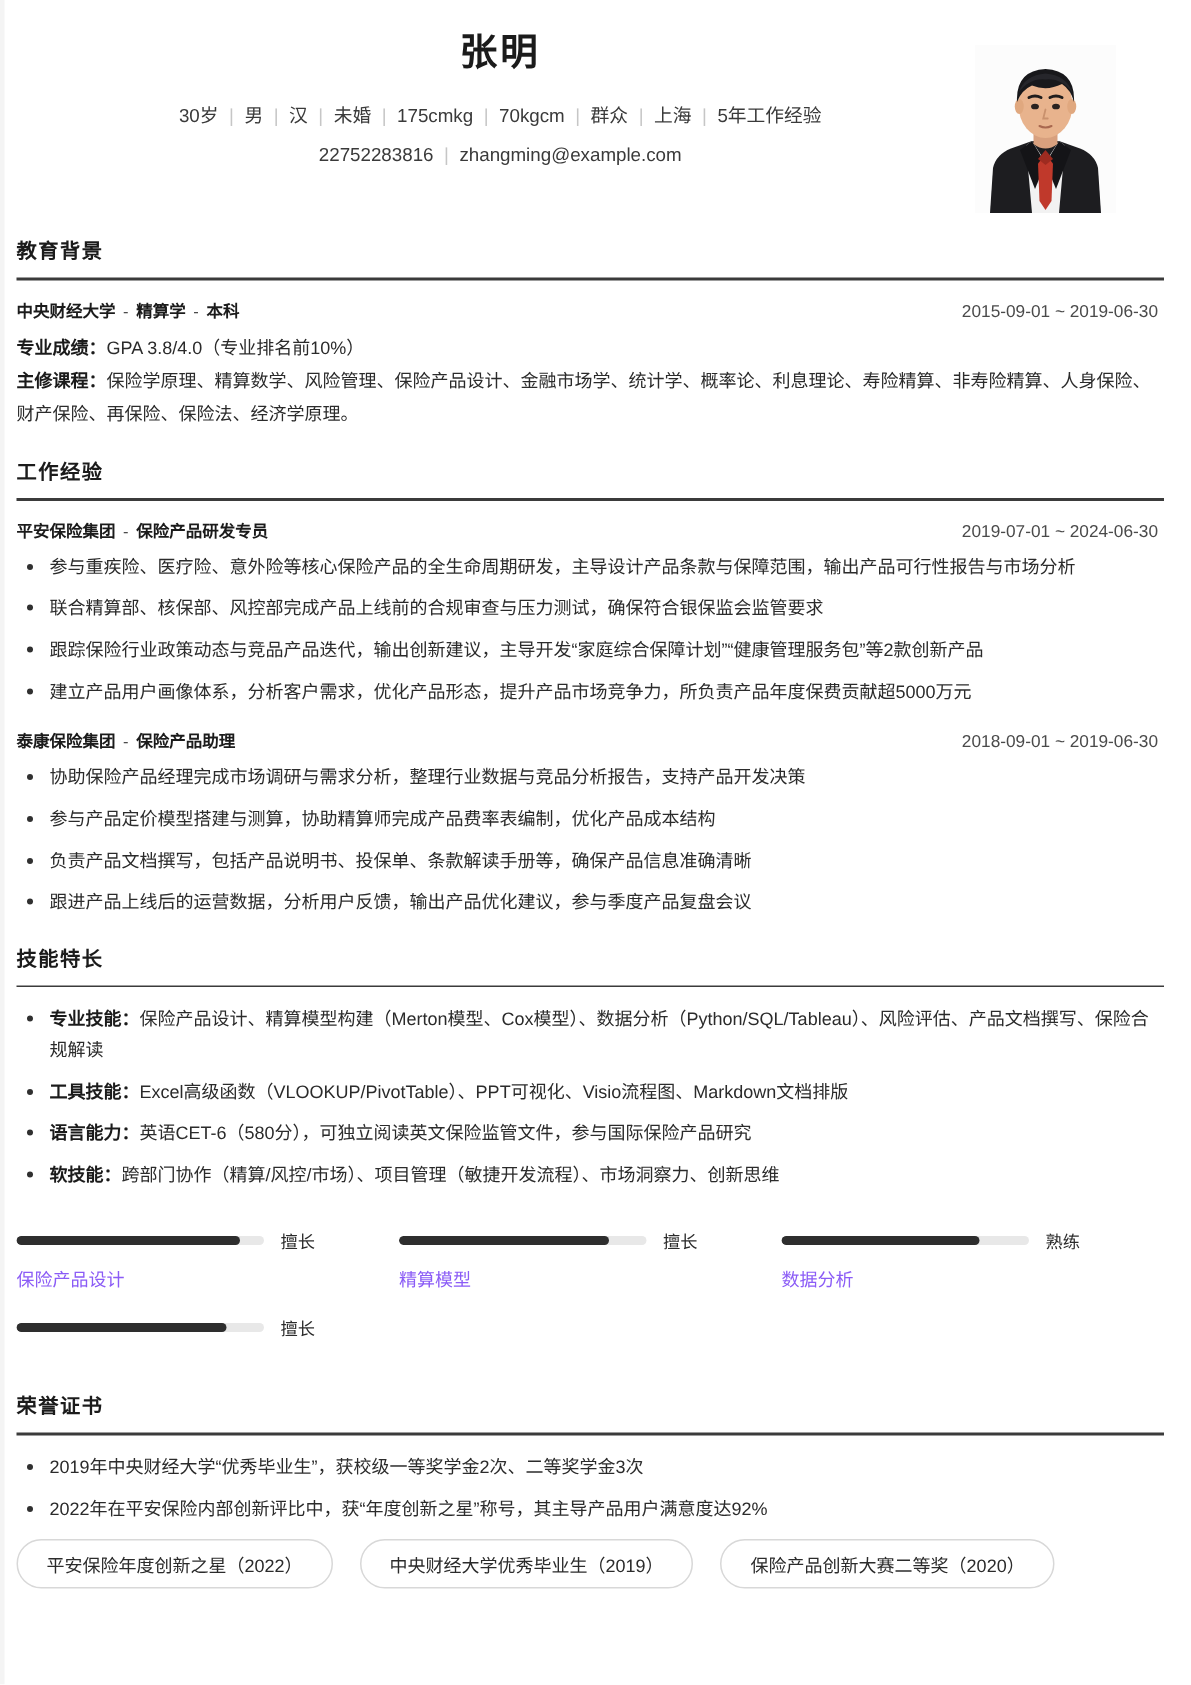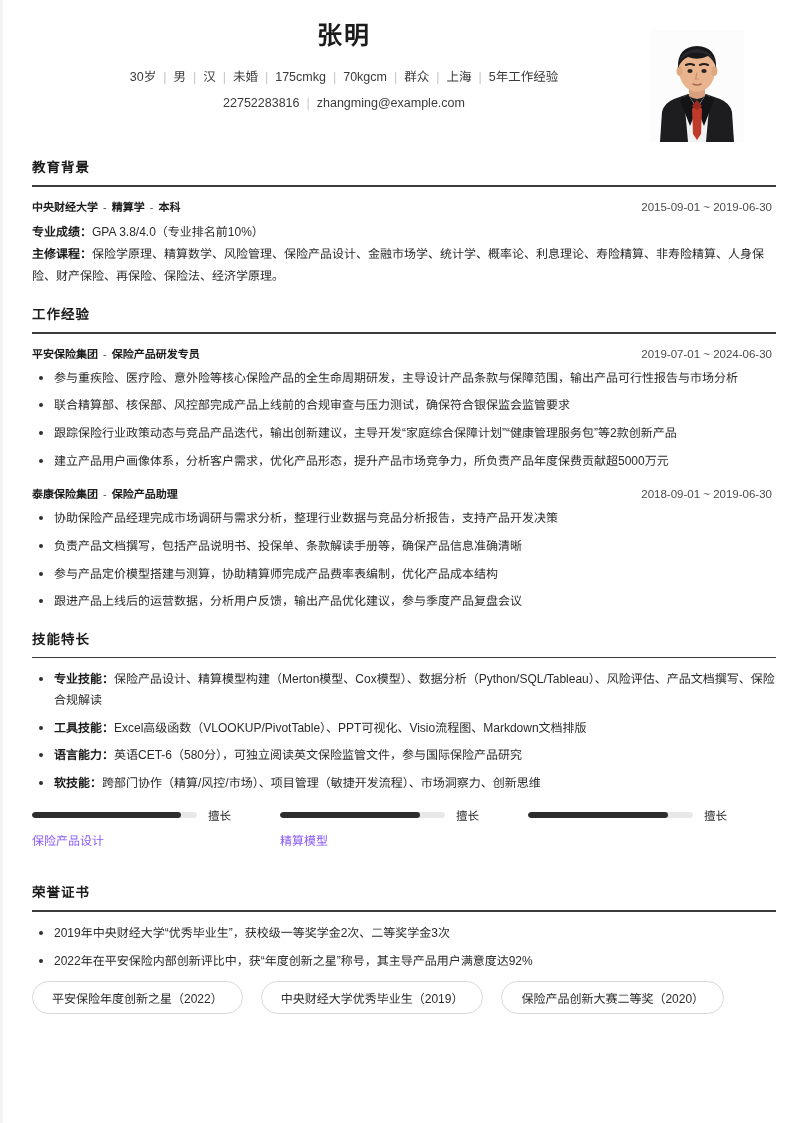--- a/index.html
+++ b/index.html
@@ -15,21 +15,21 @@
     color: #24292e;
     font-size: 12px;
     overflow: hidden;
     position: relative;
   }
 
   .page {
     width: 794px;
     height: 1123px;
     background: #ffffff;
-    padding: 14px 18px 0 29px;
+    padding: 14px 18px 0 8px;
     position: relative;
     overflow: hidden;
     border-left: 3px solid #f4f4f4;
   }
 
   
   .header {
     position: relative;
     min-height: 126px;
     padding: 6px 0 10px 0;
@@ -136,21 +136,21 @@
     height: 4px;
     border-radius: 50%;
     background: #303030;
   }
   ul.bullets > li b { color: #1b1b1b; font-weight: bold; }
 
   
   .skillbars {
     display: flex;
     flex-wrap: wrap;
-    margin-top: 14px;
+    margin-top: 26px;
   }
   .skillbar {
     width: 33.33%;
     padding-right: 30px;
     margin-bottom: 17px;
   }
   .bar-row {
     display: flex;
     align-items: center;
     gap: 11px;
@@ -302,22 +302,22 @@
       <div class="entry-head">
         <div class="entry-title">
           <span>泰康保险集团</span>
           <span class="sep">-</span>
           <span>保险产品助理</span>
         </div>
         <div class="entry-date">2018-09-01 ~ 2019-06-30</div>
       </div>
       <ul class="bullets">
         <li>协助保险产品经理完成市场调研与需求分析，整理行业数据与竞品分析报告，支持产品开发决策</li>
+        <li>参与产品定价模型搭建与测算，协助精算师完成产品费率表编制，优化产品成本结构</li>
         <li>负责产品文档撰写，包括产品说明书、投保单、条款解读手册等，确保产品信息准确清晰</li>
-        <li>参与产品定价模型搭建与测算，协助精算师完成产品费率表编制，优化产品成本结构</li>
         <li>跟进产品上线后的运营数据，分析用户反馈，输出产品优化建议，参与季度产品复盘会议</li>
       </ul>
     </div>
   </div>
 
   <div class="section">
     <div class="section-title">技能特长</div>
     <div class="section-rule"></div>
 
     <ul class="bullets">
@@ -341,20 +341,29 @@
       <div class="skillbar">
         <div class="bar-row">
           <div class="bar-track">
             <div class="bar-fill" style="width: 85%;"></div>
           </div>
           <div class="bar-level">擅长</div>
         </div>
         <div class="bar-name">精算模型</div>
       </div>
 
+      <div class="skillbar">
+        <div class="bar-row">
+          <div class="bar-track">
+            <div class="bar-fill" style="width: 80%;"></div>
+          </div>
+          <div class="bar-level">熟练</div>
+        </div>
+        <div class="bar-name">数据分析</div>
+      </div>
 
       <div class="skillbar">
         <div class="bar-row">
           <div class="bar-track">
             <div class="bar-fill" style="width: 85%;"></div>
           </div>
           <div class="bar-level">擅长</div>
         </div>
       </div>
     </div>

